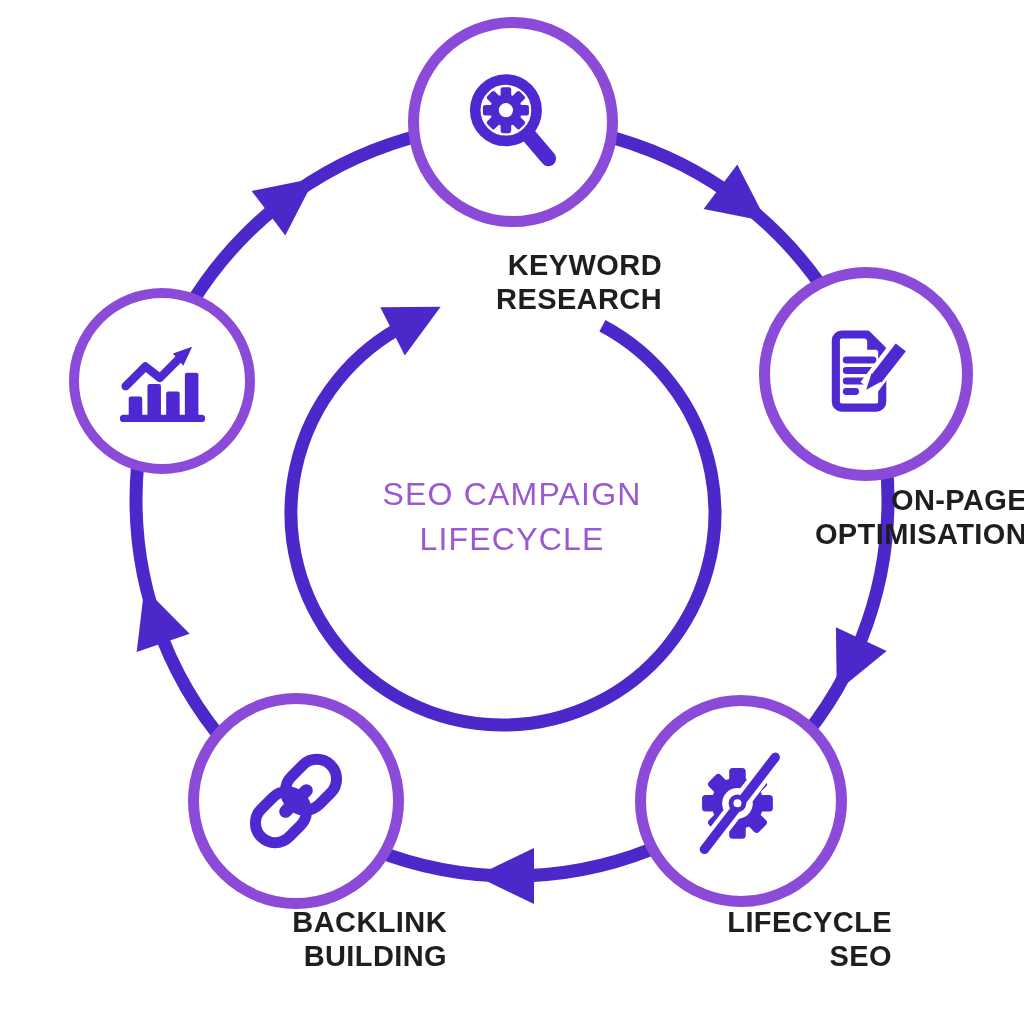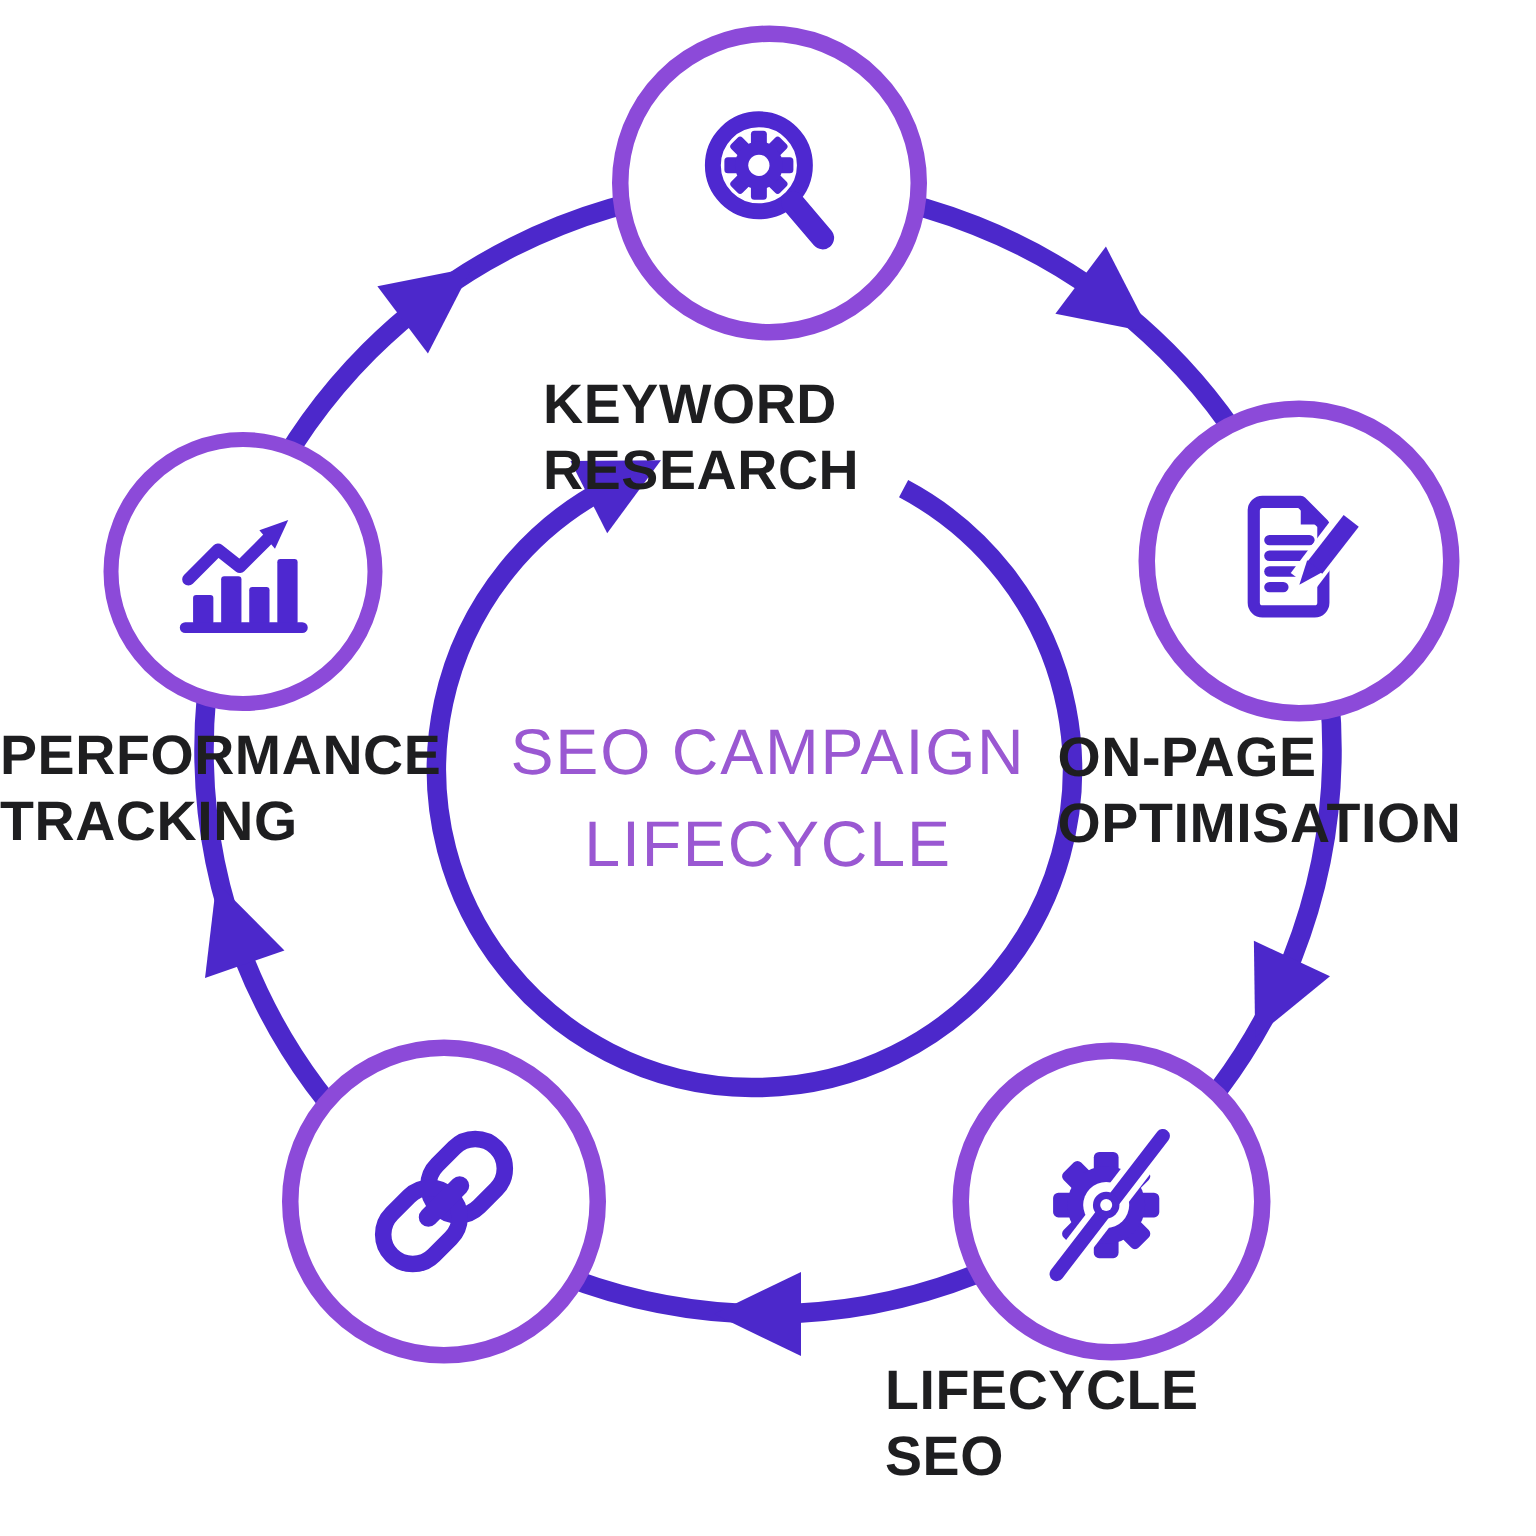--- a/index.html
+++ b/index.html
@@ -9,27 +9,27 @@
   }
   .flow-svg{position:absolute;left:0;top:0;width:1024px;height:1024px;}
   .node{
     position:absolute;border-radius:50%;background:#ffffff;
     border:11px solid var(--ring);
     display:flex;align-items:center;justify-content:center;
     box-sizing:border-box;
   }
   .node svg{color:var(--icon);}
   .node-label{
-    position:absolute;text-align:left;white-space:pre-line;
-    font-weight:800;font-size:37px;line-height:1.18;color:var(--label);
+    position:absolute;text-align:right;white-space:pre-line;
+    font-weight:800;font-size:29px;line-height:1.18;color:var(--label);
     letter-spacing:0.4px;
   }
   .center-label{
     position:absolute;text-align:center;white-space:pre-line;
-    font-weight:500;font-size:43px;line-height:1.42;color:var(--center_text);
+    font-weight:500;font-size:32px;line-height:1.42;color:var(--center_text);
     letter-spacing:1.2px;
   }
 </style>
 </head>
 <body>
 
 <div class="canvas">
 
   <svg class="flow-svg" viewBox="0 0 1024 1024">
 
@@ -101,33 +101,33 @@
   <div class="node-label" style="left:590px;top:905px;width:302px;">LIFECYCLE
 SEO</div>
 
   <div class="node" style="left:188px;top:693px;width:216px;height:216px;">
     <svg width="116" height="116" viewBox="0 0 100 100">
       <rect x="46" y="12" width="34" height="48" rx="17" fill="none" stroke="currentColor" stroke-width="9.5" transform="rotate(45 63 36)"></rect>
       <rect x="20" y="40" width="34" height="48" rx="17" fill="none" stroke="currentColor" stroke-width="9.5" transform="rotate(45 37 64)"></rect>
       <line x1="41" y1="59" x2="59" y2="41" stroke="currentColor" stroke-width="11" stroke-linecap="round"></line>
     </svg>
   </div>
+  <div class="node-label" style="left:145px;top:905px;width:302px;">BACKLINK
+BUILDING</div>
 
   <div class="node" style="left:69px;top:288px;width:186px;height:186px;border-width:10px;">
     <svg width="104" height="104" viewBox="0 0 100 100">
       <g fill="currentColor">
         <rect x="18" y="65" width="13" height="19" rx="2"></rect>
         <rect x="36" y="53" width="13" height="31" rx="2"></rect>
         <rect x="54" y="60" width="13" height="24" rx="2"></rect>
         <rect x="72" y="42" width="13" height="42" rx="2"></rect>
       </g>
       <line x1="13" y1="86" x2="88" y2="86" stroke="currentColor" stroke-width="7" stroke-linecap="round"></line>
       <polyline points="15,55 34,36 48,47 66,29" fill="none" stroke="currentColor" stroke-width="8" stroke-linejoin="round" stroke-linecap="round"></polyline>
       <polygon points="79,17 70.5,35.4 60.5,23.6" fill="currentColor"></polygon>
     </svg>
   </div>
-  <div class="node-label" style="left:0px;top:482px;width:324px;">PERFORMANCE
-TRACKING</div>
 
   <div class="center-label" style="left:332px;top:472px;width:360px;">SEO CAMPAIGN
 LIFECYCLE</div>
 
 </div>
 
 </body></html>

